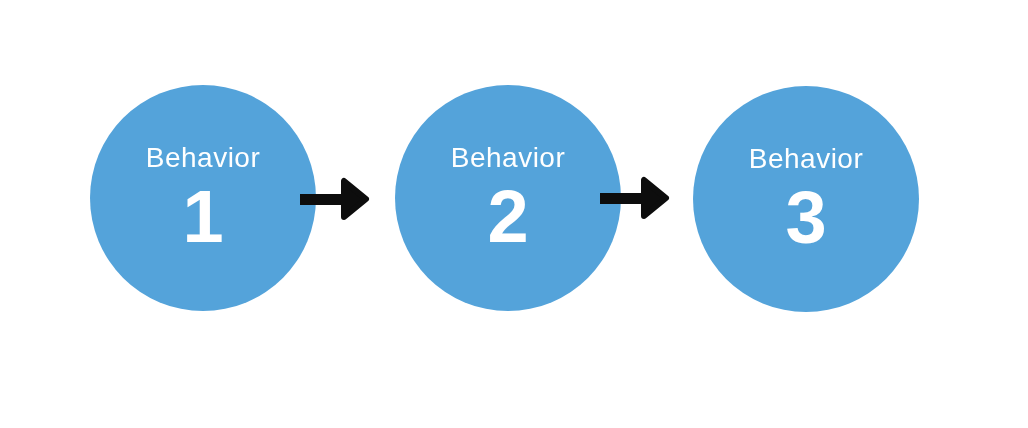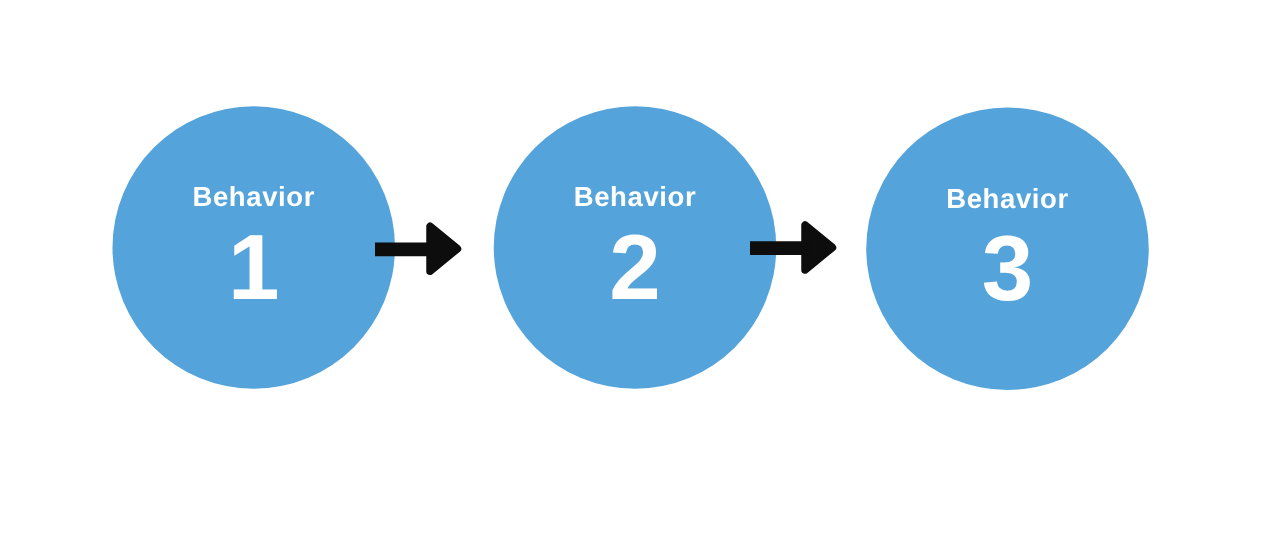--- a/index.html
+++ b/index.html
@@ -25,22 +25,22 @@
     display: flex;
     flex-direction: column;
     align-items: center;
     justify-content: center;
     text-align: center;
   }
   .node-1 { left: 90px;  top: 85px; }
   .node-2 { left: 395px; top: 85px; }
   .node-3 { left: 693px; top: 86px; }
   .node-label {
-    font-size: 22px;
-    font-weight: 700;
+    font-size: 28px;
+    font-weight: 400;
     line-height: 1;
     letter-spacing: 0.5px;
   }
   .node-number {
     font-size: 74px;
     font-weight: 700;
     line-height: 0.95;
     margin-top: 10px;
   }
   .arrow {

